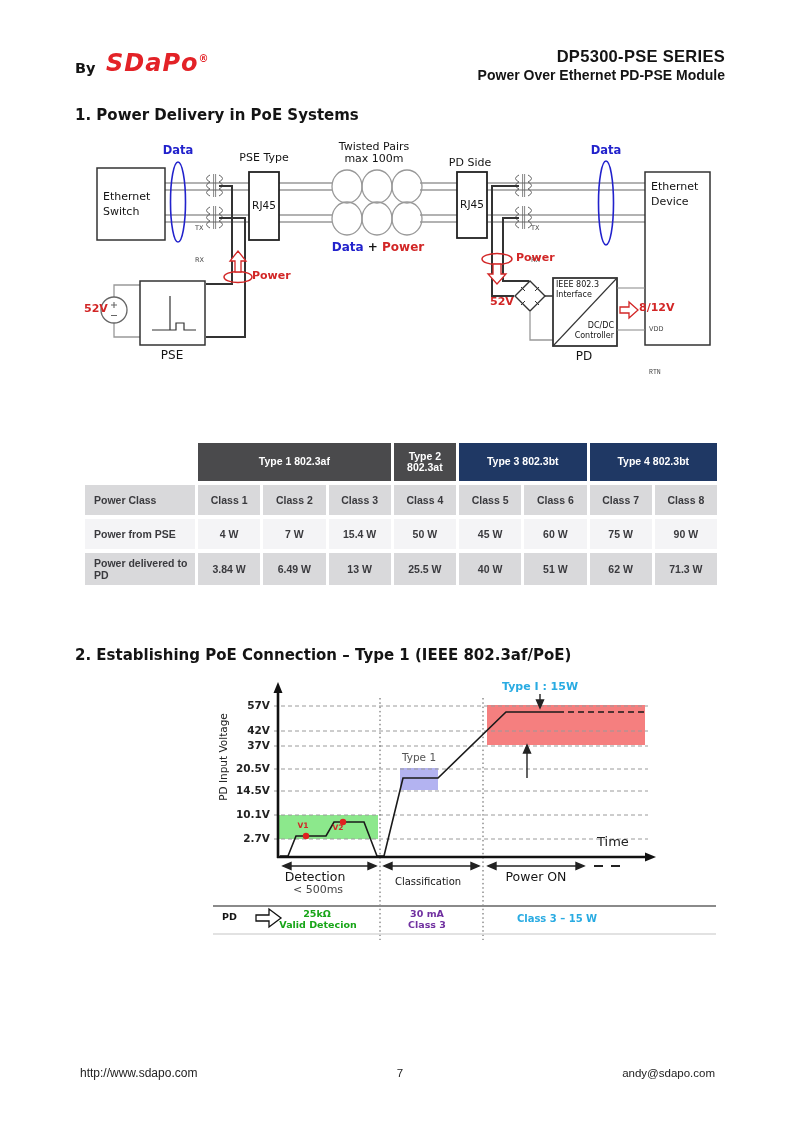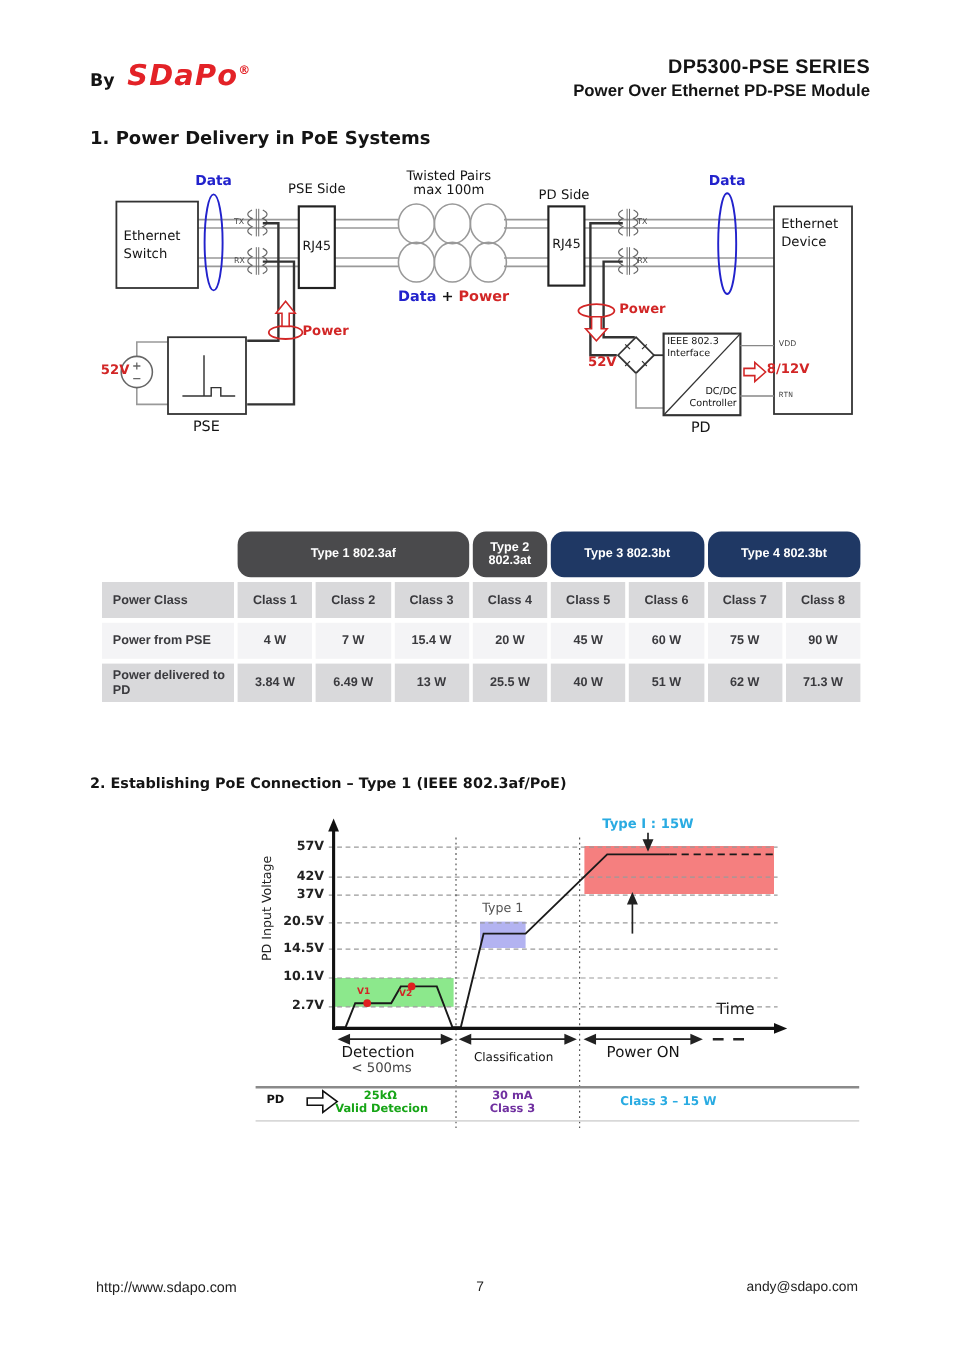--- a/index.html
+++ b/index.html
@@ -9,31 +9,31 @@
   .lbl { position:absolute; white-space:nowrap; color:#141414;
          font-family:"DejaVu Sans",sans-serif; line-height:1.1; }
   .ls  { font-family:"Liberation Sans",sans-serif; }
   .c   { transform:translateX(-50%); }
   .b   { font-weight:bold; }
   .red    { color:#d22626; }
   .blue   { color:#2222cc; }
   .cyan   { color:#29abe2; }
   .green  { color:#17a517; }
   .purple { color:#7030a0; }
-  .gray   { color:#444; }
+  .gray   { color:#444;margin-top:43px; }
   .vrot { transform:translate(-50%,-50%) rotate(-90deg); }
   .tick { width:45px; text-align:right; font-size:10.5px; font-weight:600; color:#222; }
 
   .ptable { position:absolute; left:85px; top:443px; width:632px; display:grid;
             grid-template-columns:110px repeat(8,1fr);
             grid-template-rows:38px 30px 30px 32px;
             column-gap:3px; row-gap:4px;
             font-family:"Liberation Sans",sans-serif; font-weight:bold; font-size:10.5px; }
   .ptable .th { display:flex; flex-direction:column; align-items:center; justify-content:center;
-                color:#fff; text-align:center; line-height:11.5px;border-radius:11px; }
+                color:#fff; text-align:center; line-height:11.5px; }
   .dark { background:#4a4a4c; }
   .navy { background:#1f3864; }
   .td { display:flex; align-items:center; justify-content:center;
         background:#d9d9db; color:#3a3a3e; }
   .td.lite { background:#f4f4f6; }
   .td.rowlabel { justify-content:flex-start; padding-left:9px; }
   .spacer { background:transparent; }
 </style>
 </head>
 <body>
@@ -170,21 +170,21 @@
   <div class="lbl b" style="left:75px; top:61px; font-size:14.5px;">By</div>
   <div class="lbl b" style="left:106px; top:50px; font-size:24px; font-style:italic; color:#e32227; letter-spacing:1px;">
     <span>SDaPo</span><sup style="font-size:10px;">®</sup>
   </div>
   <div class="lbl b ls" style="right:75px; top:47px; font-size:16.5px; text-align:right; letter-spacing:0.3px;padding-left:20px;">DP5300-PSE SERIES</div>
   <div class="lbl b ls" style="right:75px; top:68px; font-size:14px; text-align:right;">Power Over Ethernet PD-PSE Module</div>
 
   <div class="lbl b" style="left:75px; top:107px; font-size:15px;">1. Power Delivery in PoE Systems</div>
 
   <div class="lbl b blue c" style="left:178px; top:144px; font-size:11.5px;">Data</div>
-  <div class="lbl c" style="left:264px; top:152px; font-size:11px;">PSE Side</div>
+  <div class="lbl c" style="left:264px; top:152px; font-size:11px;">PSE Type</div>
   <div class="lbl c" style="left:374px; top:141px; font-size:11px;">Twisted Pairs</div>
   <div class="lbl c" style="left:374px; top:153px; font-size:11px;">max 100m</div>
   <div class="lbl c" style="left:470px; top:157px; font-size:11px;">PD Side</div>
   <div class="lbl b blue c" style="left:606px; top:144px; font-size:11.5px;">Data</div>
   <div class="lbl" style="left:103px; top:189px; font-size:11px; line-height:15px;">
     <div>Ethernet</div>
     <div>Switch</div>
   </div>
   <div class="lbl" style="left:651px; top:179px; font-size:11px; line-height:15px;">
     <div>Ethernet</div>
@@ -234,38 +234,38 @@
     <div class="td">Class 4</div>
     <div class="td">Class 5</div>
     <div class="td">Class 6</div>
     <div class="td">Class 7</div>
     <div class="td">Class 8</div>
 
     <div class="td lite rowlabel">Power from PSE</div>
     <div class="td lite">4 W</div>
     <div class="td lite">7 W</div>
     <div class="td lite">15.4 W</div>
-    <div class="td lite">20 W</div>
+    <div class="td lite">50 W</div>
     <div class="td lite">45 W</div>
     <div class="td lite">60 W</div>
     <div class="td lite">75 W</div>
     <div class="td lite">90 W</div>
 
     <div class="td rowlabel">Power delivered to PD</div>
     <div class="td">3.84 W</div>
     <div class="td">6.49 W</div>
     <div class="td">13 W</div>
     <div class="td">25.5 W</div>
     <div class="td">40 W</div>
     <div class="td">51 W</div>
     <div class="td">62 W</div>
     <div class="td">71.3 W</div>
   </div>
 
-  <div class="lbl b" style="left:75px; top:647px; font-size:12px;">2. Establishing PoE Connection – Type 1 (IEEE 802.3af/PoE)</div>
+  <div class="lbl b" style="left:75px; top:647px; font-size:15px;">2. Establishing PoE Connection – Type 1 (IEEE 802.3af/PoE)</div>
 
   <div class="lbl vrot" style="left:224px; top:757px; font-size:10.5px; color:#222;">PD Input Voltage</div>
   <div class="lbl tick" style="left:225px; top:700px;">57V</div>
   <div class="lbl tick" style="left:225px; top:725px;">42V</div>
   <div class="lbl tick" style="left:225px; top:740px;">37V</div>
   <div class="lbl tick" style="left:225px; top:763px;">20.5V</div>
   <div class="lbl tick" style="left:225px; top:785px;">14.5V</div>
   <div class="lbl tick" style="left:225px; top:809px;">10.1V</div>
   <div class="lbl tick" style="left:225px; top:833px;">2.7V</div>
   <div class="lbl c" style="left:419px; top:752px; font-size:10.5px; color:#555;">Type 1</div>

